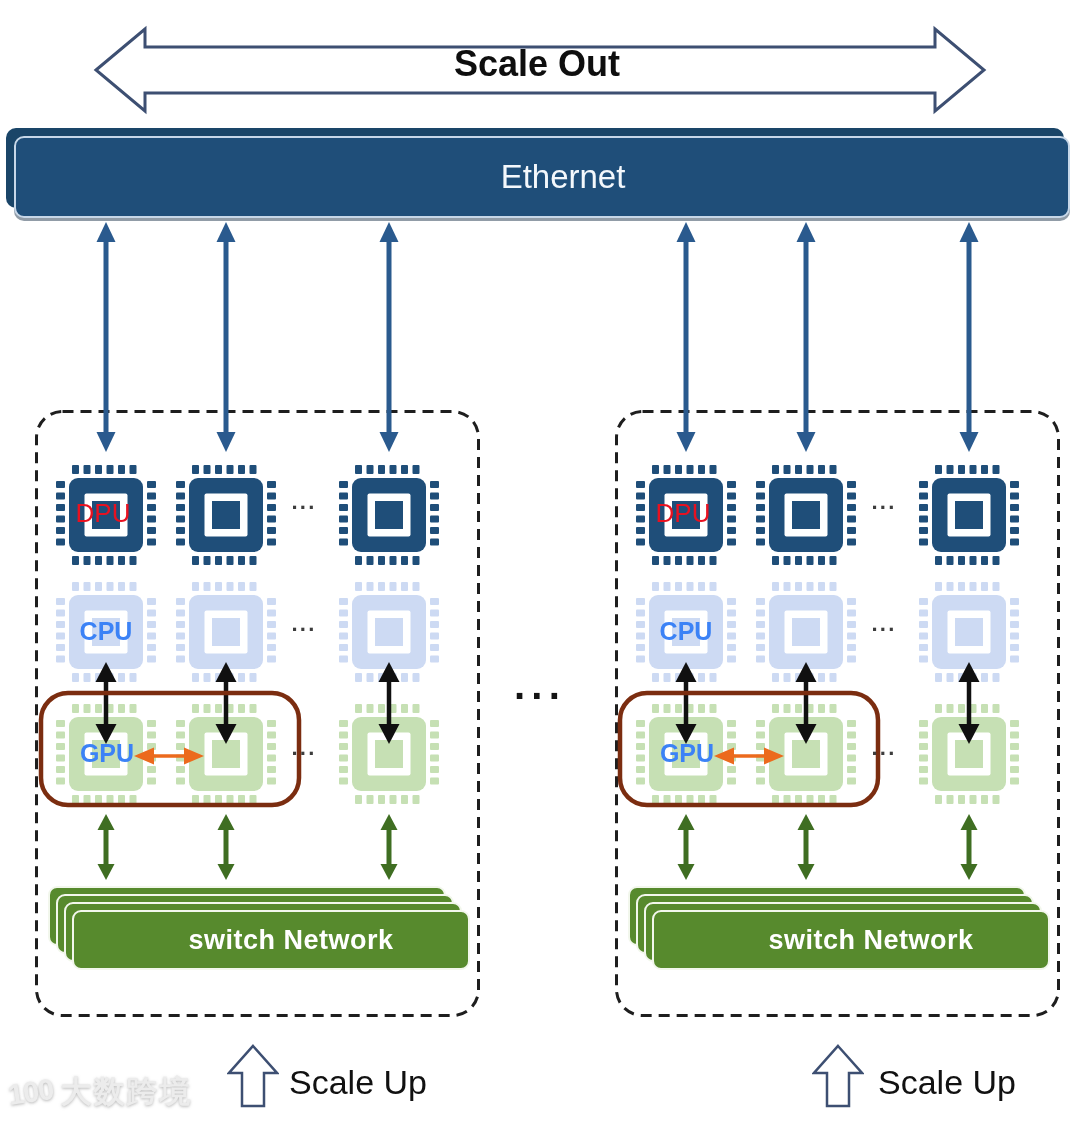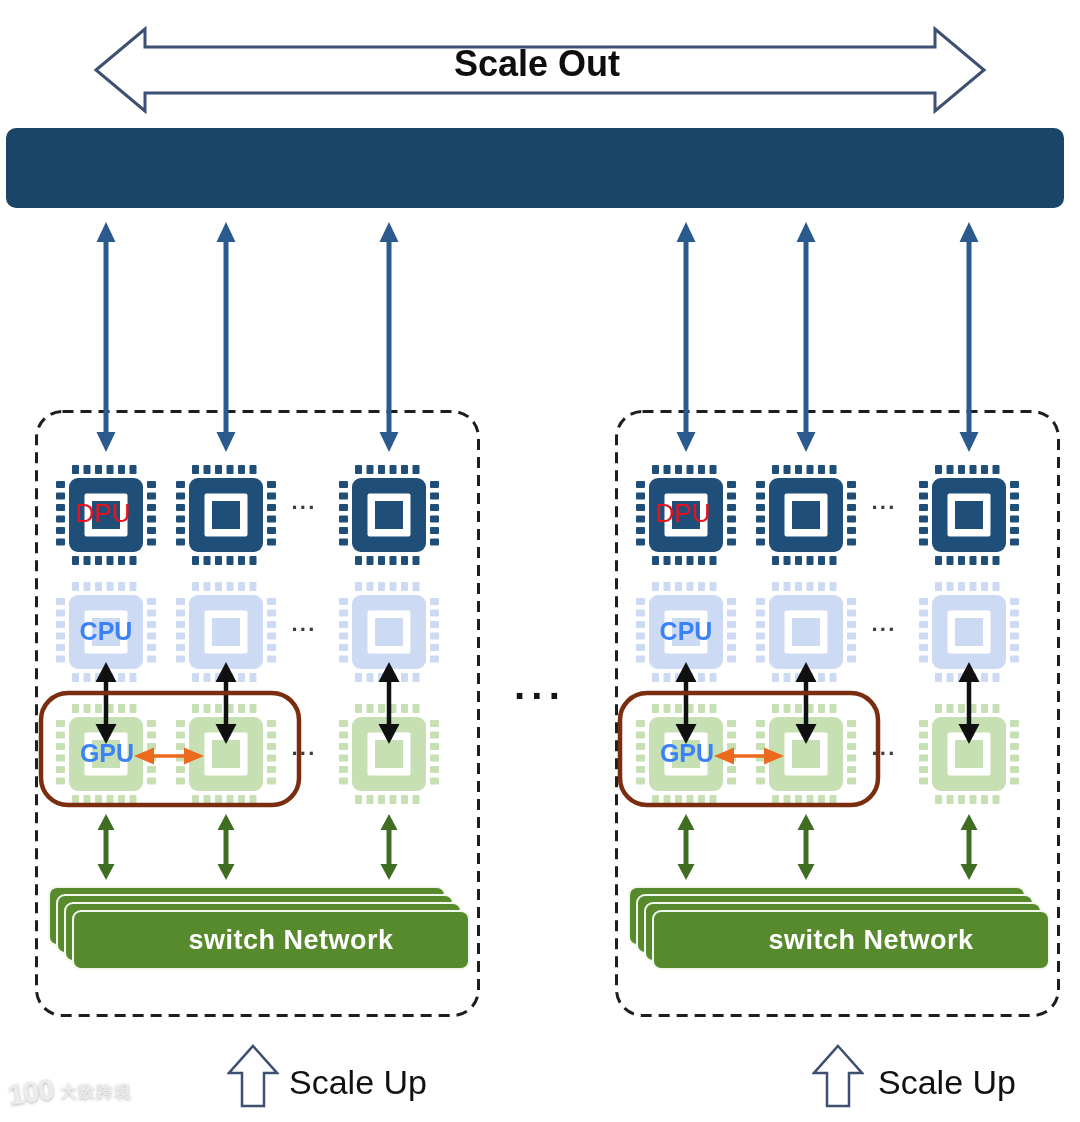--- a/index.html
+++ b/index.html
@@ -64,35 +64,38 @@
     position:absolute; top:1060px; width:160px; height:44px; line-height:44px;
     text-align:left; font-size:34px; font-weight:500; color:#111111;
   }
 
   
   #watermark {
     position:absolute; left:8px; top:1070px; height:44px; display:flex; align-items:center;
     gap:7px; color:#ececec; text-shadow:0 1px 3px rgba(125,125,125,.55); z-index:7;
   }
   #watermark .wm-logo { font-size:29px; font-weight:800; letter-spacing:-1px; transform:rotate(-8deg); }
-  #watermark .wm-text { font-size:16px; font-weight:700; letter-spacing:2px; }
+  #watermark .wm-text { font-size:31px; font-weight:700; letter-spacing:2px; }
 
   .z3 { z-index:3; } .z4 { z-index:4; } .z5 { z-index:5; }
 </style>
 </head>
 <body>
 
 <div id="canvas">
 
   <svg id="scale-out-svg" class="abs z3" width="894" height="90" viewBox="0 0 894 90">
     <polygon points="3,45 52,4 52,22 842,22 842,4 891,45 842,86 842,68 52,68 52,86" style="fill:#ffffff; stroke:var(--outline_blue); stroke-width:3; stroke-linejoin:miter;"></polygon>
   </svg>
   <div id="scale-out-label" class="abs z3">Scale Out</div>
 
   <div id="eth-back" class="abs z3"></div>
+  <div id="eth-front" class="abs z3">
+    <span>Ethernet</span>
+  </div>
 
   <div class="sw-layer abs z4" style="left:48px; top:886px;"></div>
   <div class="sw-layer abs z4" style="left:56px; top:894px;"></div>
   <div class="sw-layer abs z4" style="left:64px; top:902px;"></div>
   <div class="sw-layer sw-front abs z4" style="left:72px; top:910px;">
     <span>switch Network</span>
   </div>
 
   <div class="sw-layer abs z4" style="left:628px; top:886px;"></div>
   <div class="sw-layer abs z4" style="left:636px; top:894px;"></div>

